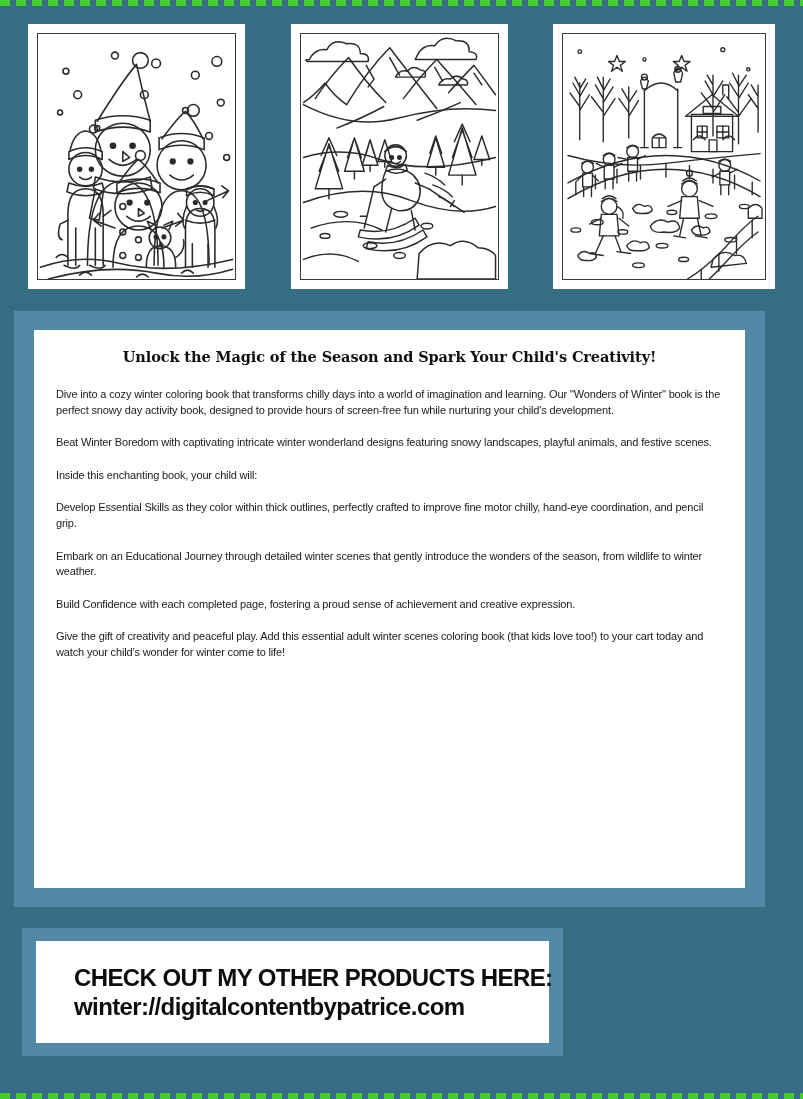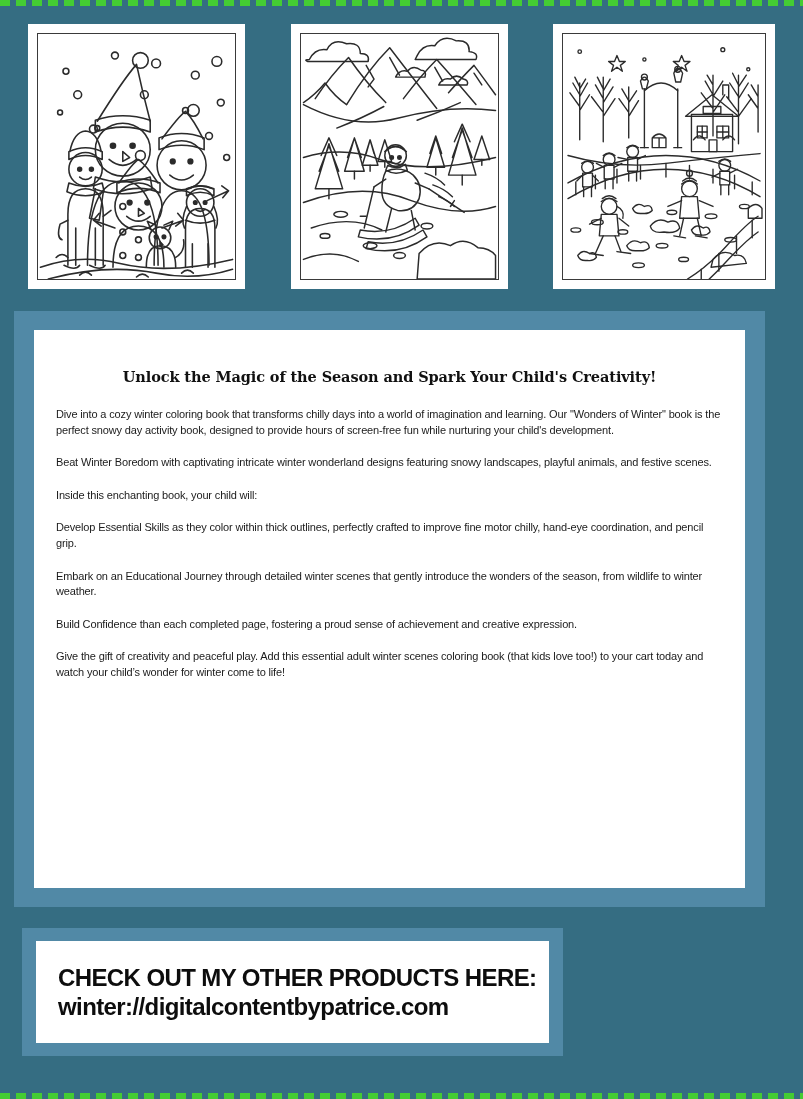--- a/index.html
+++ b/index.html
@@ -79,21 +79,21 @@
     padding: 18px 22px 10px 22px;
     overflow: hidden;
   }
   .desc-title {
     font-family: "DejaVu Serif", "Liberation Serif", serif;
     font-weight: bold;
     font-size: 14.5px;
     color: #111111;
     text-align: center;
     letter-spacing: -0.1px;
-    margin: 20px 0 22px 0;
+    margin: 0 0 22px 0;
   }
   .desc-p {
     font-family: "Liberation Sans", sans-serif;
     font-size: 11px;
     line-height: 1.42;
     color: #1b1b1b;
     margin: 0 0 17px 0;
     letter-spacing: -0.15px;
   }
 
@@ -119,20 +119,21 @@
     justify-content: center;
   }
   .cta-line {
     font-family: "Liberation Sans", sans-serif;
     font-size: 24px;
     font-weight: bold;
     color: #0d0d0d;
     line-height: 1.22;
     letter-spacing: -0.6px;
     white-space: nowrap;
+    margin-left: 16px;
   }
 </style>
 </head>
 <body>
 
 <div class="dashed-rule top"></div>
 
 <div class="thumbs">
 
   <div class="thumb-card">
@@ -435,21 +436,21 @@
 
 <div class="desc-frame">
   <div class="desc-card">
     <div class="desc-title">Unlock the Magic of the Season and Spark Your Child's Creativity!</div>
 
     <p class="desc-p">Dive into a cozy winter coloring book that transforms chilly days into a world of imagination and learning. Our "Wonders of Winter" book is the perfect snowy day activity book, designed to provide hours of screen-free fun while nurturing your child's development.</p>
     <p class="desc-p">Beat Winter Boredom with captivating intricate winter wonderland designs featuring snowy landscapes, playful animals, and festive scenes.</p>
     <p class="desc-p">Inside this enchanting book, your child will:</p>
     <p class="desc-p">Develop Essential Skills as they color within thick outlines, perfectly crafted to improve fine motor chilly, hand-eye coordination, and pencil grip.</p>
     <p class="desc-p">Embark on an Educational Journey through detailed winter scenes that gently introduce the wonders of the season, from wildlife to winter weather.</p>
-    <p class="desc-p">Build Confidence than each completed page, fostering a proud sense of achievement and creative expression.</p>
+    <p class="desc-p">Build Confidence with each completed page, fostering a proud sense of achievement and creative expression.</p>
     <p class="desc-p">Give the gift of creativity and peaceful play. Add this essential adult winter scenes coloring book (that kids love too!) to your cart today and watch your child’s wonder for winter come to life!</p>
   </div>
 </div>
 
 <div class="cta-frame">
   <div class="cta-card">
     <div class="cta-line">CHECK OUT MY OTHER PRODUCTS HERE:</div>
     <div class="cta-line">winter://digitalcontentbypatrice.com</div>
   </div>
 </div>

